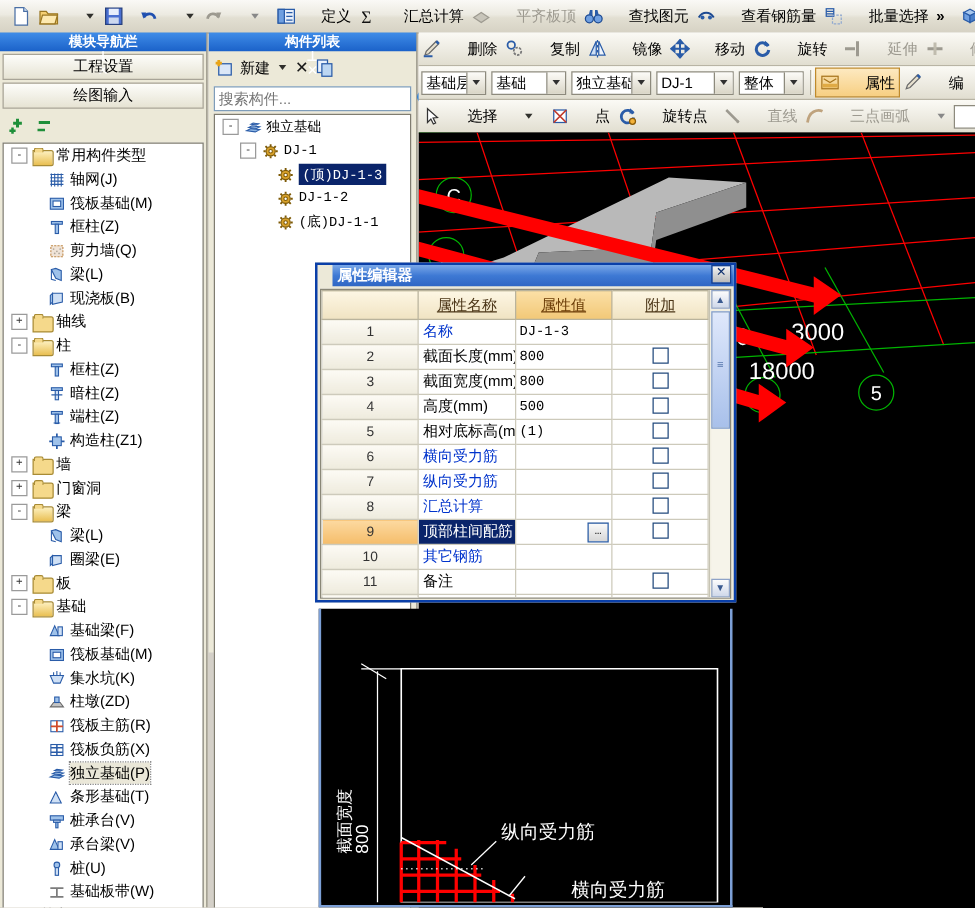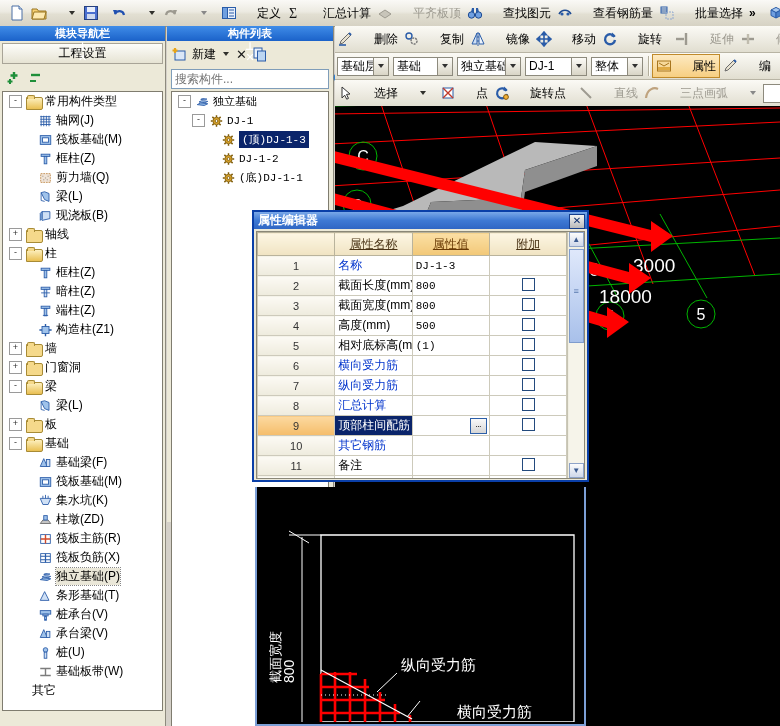--- a/index.html
+++ b/index.html
@@ -71,21 +71,21 @@
   .cbo .v{flex:1;padding-left:3px;white-space:nowrap;overflow:hidden;}
   .cbo .a{width:14px;height:17px;background:linear-gradient(to bottom,#fcfbf7,#d9d5c6);
      border-left:1px solid #8d8a7d;display:flex;align-items:center;justify-content:center;}
   .pressed{background:linear-gradient(to bottom,#fde9c0,#f7cf82)!important;border:1px solid #c08a2a;}
   
   #canvas{left:335px;top:106px;width:445px;height:620px;background:#000;overflow:hidden;}
   
   #prop-dlg{left:252px;top:210px;width:337px;height:272px;background:#ece9d8;
      border:2px solid #0a3fa8;box-sizing:border-box;}
   #prop-title{height:17px;background:linear-gradient(to bottom,#7aa8e8 0%,#3e79d4 50%,#2f66c4 100%);
-     display:flex;align-items:flex-end;color:#fff;font-weight:bold;font-size:12px;padding-left:4px;}
+     display:flex;align-items:flex-start;color:#fff;font-weight:bold;font-size:12px;padding-left:4px;margin-left:12px;}
   #prop-close{width:14px;height:13px;margin-left:auto;margin-right:2px;
      background:linear-gradient(to bottom,#f3f3f3,#b9b9b9);border:1px solid #163e8d;
      color:#0b2d6d;font-size:10px;font-weight:bold;line-height:11px;text-align:center;cursor:default;}
   #grid-wrap{margin:2px;height:248px;background:#fff;border:1px solid #8a8777;
      box-sizing:border-box;display:flex;overflow:hidden;}
   table.pg{border-collapse:collapse;font-size:12px;width:318px;table-layout:fixed;}
   table.pg th{background:linear-gradient(to bottom,#fdf6e3,#f0e3c2);border:1px solid #b9b39c;
      height:20px;font-weight:normal;color:#4a3416;text-decoration:underline;}
   table.pg th.hv{background:linear-gradient(to bottom,#fbdfa5,#f2c877);color:#6a3b06;}
   table.pg td{border:1px solid #cdcabb;height:19px;padding:0 3px;vertical-align:middle;
@@ -252,20 +252,23 @@
 
 <div class="abs" id="nav-panel">
   <div class="panel-title">
     <span class="tt">模块导航栏</span>
     <span class="pt-btn">⊥</span>
     <span class="pt-btn">✕</span>
   </div>
   <div class="nav-big">
     <span>工程设置</span>
   </div>
+  <div class="nav-big">
+    <span>绘图输入</span>
+  </div>
   <div id="nav-iconbar">
     <span class="ic">
       <svg width="16" height="16" viewBox="0 0 16 16">
           <path d="M8 2v7M4.5 5.5h7" stroke="#1f8f3a" stroke-width="2.4"></path>
           <path d="M4 9v5M1.5 11.5h5" stroke="#1f8f3a" stroke-width="2"></path>
         </svg>
     </span>
     <span class="ic">
       <svg width="16" height="16" viewBox="0 0 16 16">
           <path d="M3 5h9" stroke="#1f8f3a" stroke-width="2.4"></path>
@@ -428,20 +431,29 @@
         <span class="tlabel" style="font-weight: normal;">梁</span>
       </div>
       <div class="trow">
         <span class="tspace" style="width: 20px;"></span>
         <span class="tspace" style="width: 15px;"></span>
         <span class="ic" style="width: 15px; height: 14px;"><svg width="15" height="14" viewBox="0 0 16 16">
             <path d="M3 3l4-1 5 2v9l-5-2z" fill="#9fc2ea" stroke="#2a5ca8"></path>
             <path d="M3 3v9l4 1" fill="none" stroke="#2a5ca8"></path>
           </svg></span>
         <span class="tlabel">梁(L)</span>
+      </div>
+      <div class="trow">
+        <span class="tspace" style="width: 20px;"></span>
+        <span class="tspace" style="width: 15px;"></span>
+        <span class="ic" style="width: 15px; height: 14px;"><svg width="15" height="14" viewBox="0 0 16 16">
+            <path d="M4 4h8v7l-8 2z" fill="#cfe0f5" stroke="#2a5ca8"></path>
+            <path d="M4 4L2 6v7l2-2z" fill="#9fc2ea" stroke="#2a5ca8"></path>
+          </svg></span>
+        <span class="tlabel">圈梁(E)</span>
       </div>
       <div class="trow">
         <span class="tspace" style="width: 6px;"></span>
         <span class="tw">+</span>
         <span class="tspace" style="width: 4px;"></span>
         <span class="folder">
           <i></i>
         </span>
         <span class="tlabel" style="font-weight: normal;">板</span>
       </div>

